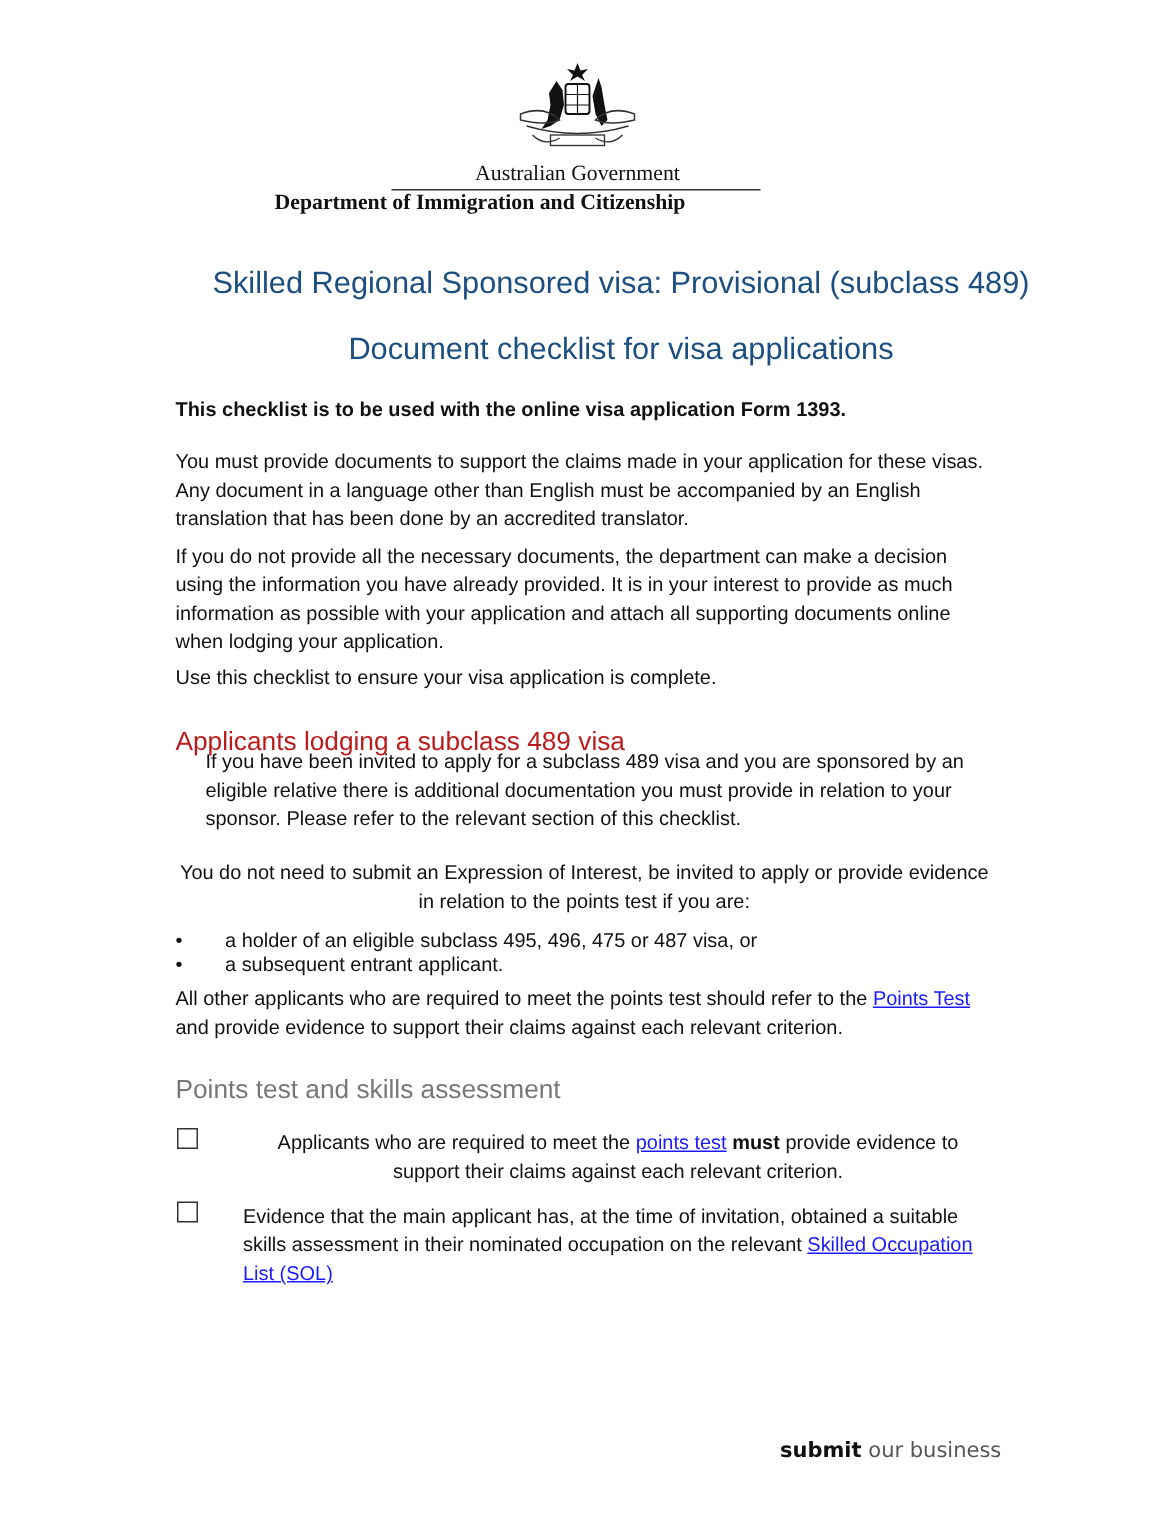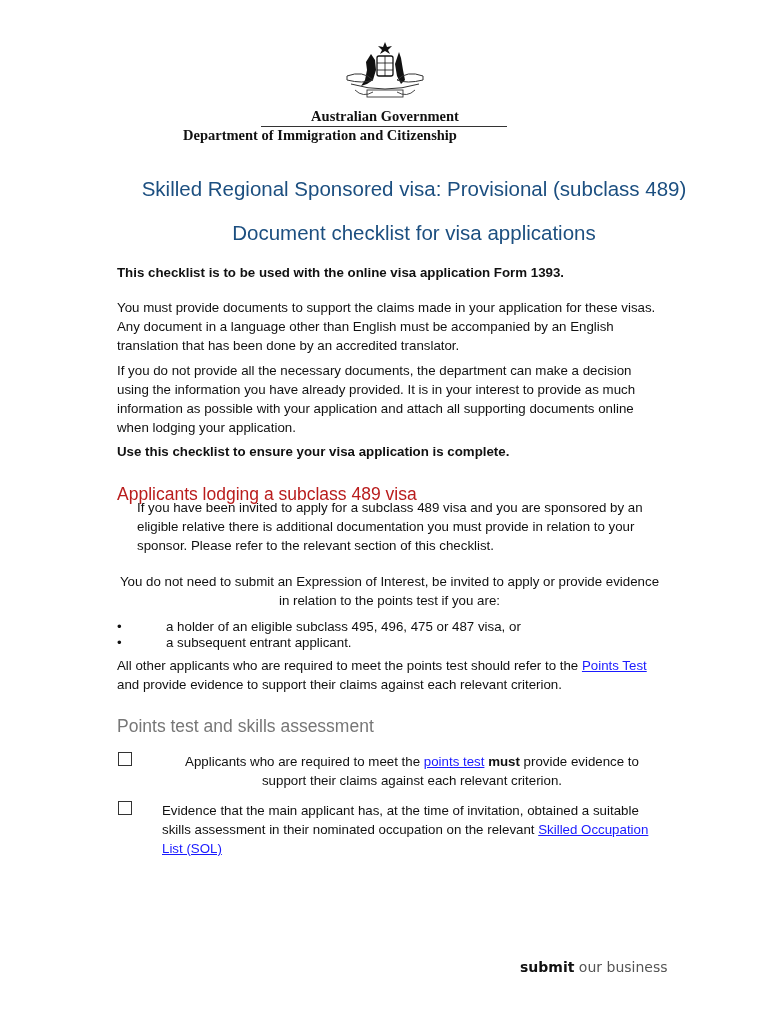--- a/index.html
+++ b/index.html
@@ -1,36 +1,36 @@
 <!DOCTYPE html>
 <html><head>
 <meta charset="utf-8">
 <style>
   html, body { margin: 0; padding: 0; background: #ffffff; }
   body { width: 770px; height: 1024px; position: relative; overflow: hidden;
          font-family: "Liberation Sans", sans-serif; color: #111; }
   .crest { position: absolute; left: 333px; top: 40px; width: 104px; height: 68px; }
   .gov-name { position: absolute; left: 0; width: 770px; top: 108px; text-align: center;
-              font-family: "Liberation Serif", serif; font-weight: bold; font-size: 14.5px; }
+              font-family: "Liberation Serif", serif; font-weight: normal; font-size: 14.5px; }
   .gov-rule { position: absolute; left: 261px; width: 246px; top: 126px; height: 0;
               border-top: 1px solid #333; }
   .dept-name { position: absolute; left: 0; width: 640px; top: 127px; text-align: center;
                font-family: "Liberation Serif", serif; font-weight: bold; font-size: 14.5px; }
   .title { position: absolute; left: 0; width: 770px; text-align: center; color: #1c4f80;
            font-size: 20.5px; margin-left: 29px; }
   .t1 { top: 177px; }
   .t2 { top: 221px; }
   .p { position: absolute; left: 117px; width: 545px; font-size: 13.3px; line-height: 19px; }
   .bold { font-weight: bold; }
   .h2 { position: absolute; left: 117px; font-size: 17.5px; color: #b91c1c; }
   .h3 { position: absolute; left: 117px; font-size: 17.5px; color: #777; }
   a.link { color: #1a1aff; text-decoration: underline; }
   .bul { position: absolute; left: 117px; font-size: 13.3px; line-height: 16px; }
   .bul .dot { position: absolute; left: 0; }
-  .bul .txt { position: absolute; left: 49px; white-space: nowrap; }
+  .bul .txt { position: absolute; left: 33px; white-space: nowrap; }
   .cb { position: absolute; left: 118px; width: 12px; height: 12px; border: 1.3px solid #333; }
   .cbtext { position: absolute; left: 162px; width: 500px; font-size: 13.3px; line-height: 19px; }
   .footer { position: absolute; left: 520px; top: 959px; font-size: 14px; color: #555;
             font-family: "DejaVu Sans", sans-serif; }
   .footer b { color: #111; }
 </style>
 </head>
 <body>
 
 <svg class="crest" viewBox="0 0 104 68">
@@ -51,21 +51,21 @@
 <div class="gov-name">Australian Government</div>
 <div class="gov-rule"></div>
 <div class="dept-name">Department of Immigration and Citizenship</div>
 
 <div class="title t1">Skilled Regional Sponsored visa: Provisional (subclass 489)</div>
 <div class="title t2">Document checklist for visa applications</div>
 
 <div class="p bold" style="top:263px;">This checklist is to be used with the online visa application Form 1393.</div>
 <div class="p" style="top:298px;">You must provide documents to support the claims made in your application for these visas. Any document in a language other than English must be accompanied by an English translation that has been done by an accredited translator.</div>
 <div class="p" style="top:361px;">If you do not provide all the necessary documents, the department can make a decision using the information you have already provided. It is in your interest to provide as much information as possible with your application and attach all supporting documents online when lodging your application.</div>
-<div class="p" style="top:442px;font-weight:bold;">Use this checklist to ensure your visa application is complete.</div>
+<div class="p" style="top:442px;">Use this checklist to ensure your visa application is complete.</div>
 
 <div class="h2" style="top:484px;">Applicants lodging a subclass 489 visa</div>
 <div class="p" style="top:498px;margin-left:20px;">If you have been invited to apply for a subclass 489 visa and you are sponsored by an eligible relative there is additional documentation you must provide in relation to your sponsor. Please refer to the relevant section of this checklist.</div>
 <div class="p" style="top:572px;text-align:center;">You do not need to submit an Expression of Interest, be invited to apply or provide evidence in relation to the points test if you are:</div>
 
 <div class="bul" style="top:619px;">
   <span class="dot">•</span>
   <span class="txt">a holder of an eligible subclass 495, 496, 475 or 487 visa, or</span>
 </div>
 <div class="bul" style="top:635px;">

